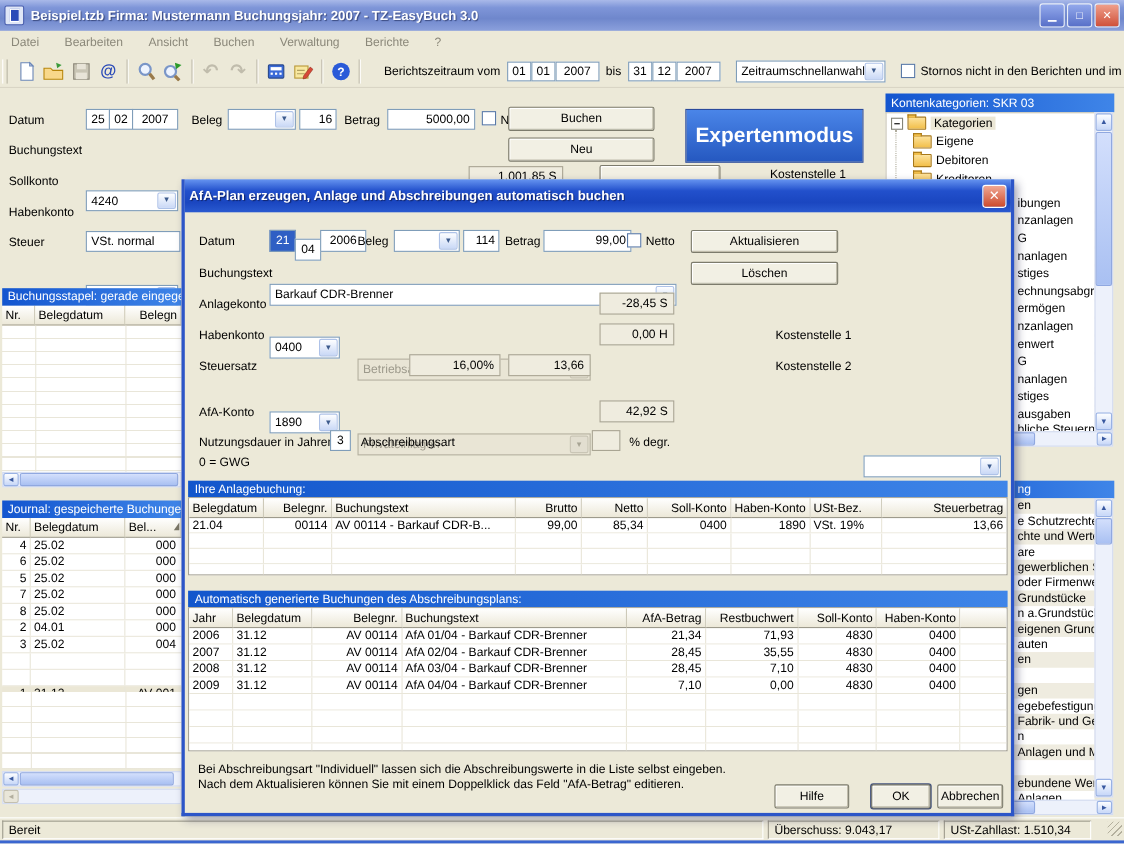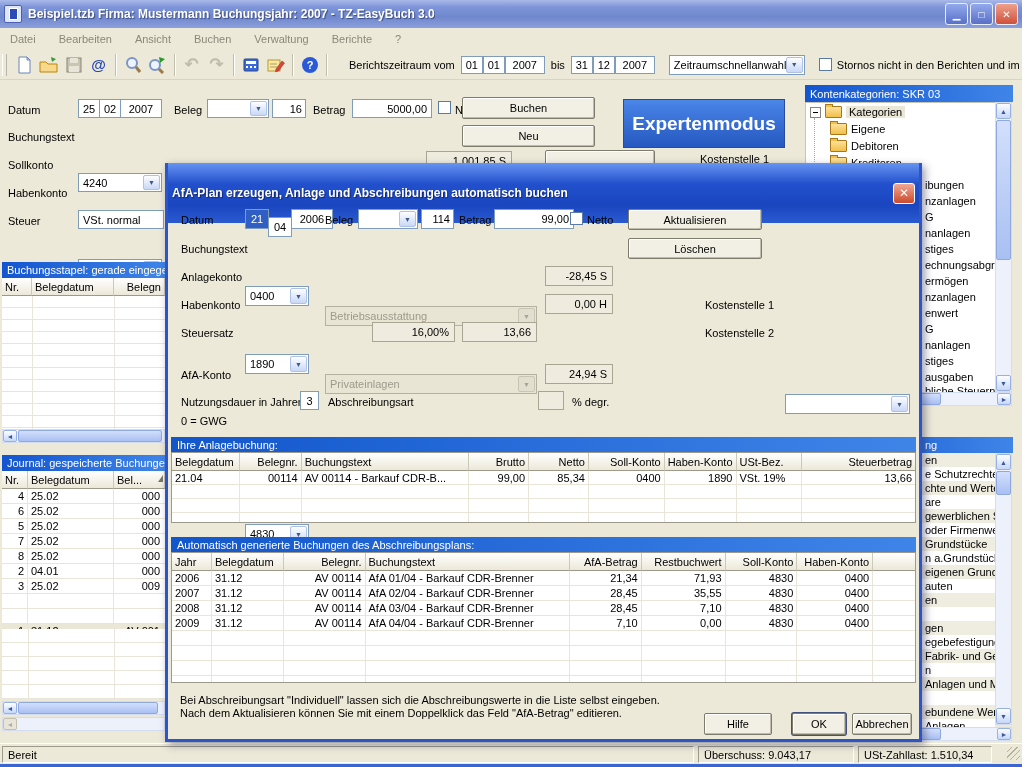--- a/index.html
+++ b/index.html
@@ -56,21 +56,21 @@
   
   .fold{position:relative;width:15px;height:10px;background:linear-gradient(#fde29a,#f2bf4a);border:1px solid #a87818;border-radius:1px}
   .fold:before{content:"";position:absolute;top:-3px;left:-1px;width:6px;height:2px;background:#f2bf4a;border:1px solid #a87818;border-bottom:none}
   .expbox{width:9px;height:9px;background:#fff;border:1px solid #848478;display:flex;align-items:center;justify-content:center}
   .expbox i{display:block;width:5px;height:1px;background:#000}
   .treeitem{display:flex;align-items:center;gap:4px;position:absolute}
   .frag{position:absolute;left:805px;width:190px;height:14px;line-height:14px;padding-left:120px;box-sizing:border-box;white-space:nowrap;overflow:hidden;background:#fff}
   
   .dlg{left:165px;top:163px;width:757px;height:579px;z-index:10;background:#ece9d8;
     border:3px solid #2c55c8;border-top:none;box-shadow:3px 3px 8px rgba(40,40,80,.45)}
-  .dlgtitle{position:absolute;left:0;top:0;right:0;height:24px;display:flex;align-items:center;padding:18px 4px;
+  .dlgtitle{position:absolute;left:0;top:0;right:0;height:24px;display:flex;align-items:center;padding:3px 4px;
     background:linear-gradient(180deg,#6694f0 0%,#2250cc 35%,#1a46c0 70%,#2a5ad0 100%);
     color:#fff;font-weight:bold;font-size:12px;text-shadow:1px 1px 1px #10246a}
   .xbtn{margin-left:auto;width:20px;height:19px;border:1px solid #fff;border-radius:3px;color:#fff;font-weight:bold;font-size:12px;
     background:linear-gradient(180deg,#f0a894,#cc4a2c);display:flex;align-items:center;justify-content:center;text-shadow:none}
   .bluestrip{background:linear-gradient(90deg,#1256cc,#3f85e8);color:#fff;display:flex;align-items:center;padding-left:6px;white-space:nowrap;overflow:hidden}
   
   .c1{width:68px}.c2{width:62px;justify-content:flex-end}.c3{width:168px}.c4{width:60px;justify-content:flex-end}
   .c5{width:60px;justify-content:flex-end}.c6{width:76px;justify-content:flex-end}.c7{width:72px;justify-content:flex-end}
   .c8{width:66px}.c9{width:113px;justify-content:flex-end;border-right:none}
   
@@ -281,21 +281,21 @@
         <span class="gc j3">000</span>
       </div>
     <div class="trow t2row">
         <span class="gc j1">2</span>
         <span class="gc j2">04.01</span>
         <span class="gc j3">000</span>
       </div>
     <div class="trow t2row">
         <span class="gc j1">3</span>
         <span class="gc j2">25.02</span>
-        <span class="gc j3">009</span>
+        <span class="gc j3">004</span>
       </div>
     <div class="trow t2row">
         <span class="gc j1"></span>
         <span class="gc j2"></span>
         <span class="gc j3"></span>
       </div>
     <div class="trow t2row">
         <span class="gc j1"></span>
         <span class="gc j2"></span>
         <span class="gc j3"></span>
@@ -414,20 +414,24 @@
         <span class="da">▼</span>
       </span>
     <span class="a tfield" style="left:253px;top:46px;width:33px;height:20px;justify-content:flex-end;padding-right:3px">114</span>
     <span class="a" style="left:291px;top:51px">Betrag</span>
     <span class="a tfield" style="left:326px;top:46px;width:80px;height:20px;justify-content:flex-end;padding-right:4px">99,00</span>
     <span class="a cb" style="left:402px;top:49px"></span>
     <span class="a" style="left:419px;top:51px">Netto</span>
     <span class="a btn" style="left:460px;top:46px;width:134px;height:21px">Aktualisieren</span>
 
     <span class="a" style="left:13px;top:80px">Buchungstext</span>
+    <span class="a combo" style="left:77px;top:75px;width:370px;height:20px">
+      <span class="nowrap">Barkauf CDR-Brenner</span>
+      <span class="da">▼</span>
+      </span>
     <span class="a btn" style="left:460px;top:75px;width:134px;height:21px">Löschen</span>
 
     <span class="a" style="left:13px;top:108px">Anlagekonto</span>
     <span class="a combo" style="left:77px;top:103px;width:64px;height:20px">
       <span>0400</span>
       <span class="da">▼</span>
       </span>
     <span class="a combo dis" style="left:157px;top:103px;width:212px;height:20px">
       <span class="nowrap">Betriebsausstattung</span>
         <span class="da">▼</span>
@@ -463,21 +467,21 @@
 
     <span class="a" style="left:13px;top:206px">AfA-Konto</span>
     <span class="a combo" style="left:77px;top:201px;width:64px;height:20px">
       <span>4830</span>
       <span class="da">▼</span>
       </span>
     <span class="a combo dis" style="left:157px;top:201px;width:212px;height:20px">
       <span class="nowrap">Abschreibungen auf Sachanlagen</span>
         <span class="da">▼</span>
       </span>
-    <span class="a ro" style="left:377px;top:201px;width:68px;height:20px">24,94 S</span>
+    <span class="a ro" style="left:377px;top:201px;width:68px;height:20px">42,92 S</span>
 
     <span class="a" style="left:13px;top:233px">Nutzungsdauer in Jahren</span>
     <span class="a tfield" style="left:132px;top:228px;width:19px;height:19px">3</span>
     <span class="a" style="left:160px;top:233px">Abschreibungsart</span>
     <span class="a combo" style="left:256px;top:228px;width:100px;height:20px">
       <span>Linear</span>
       <span class="da">▼</span>
       </span>
     <span class="a ro" style="left:370px;top:228px;width:26px;height:19px"></span>
     <span class="a" style="left:404px;top:233px">% degr.</span>

